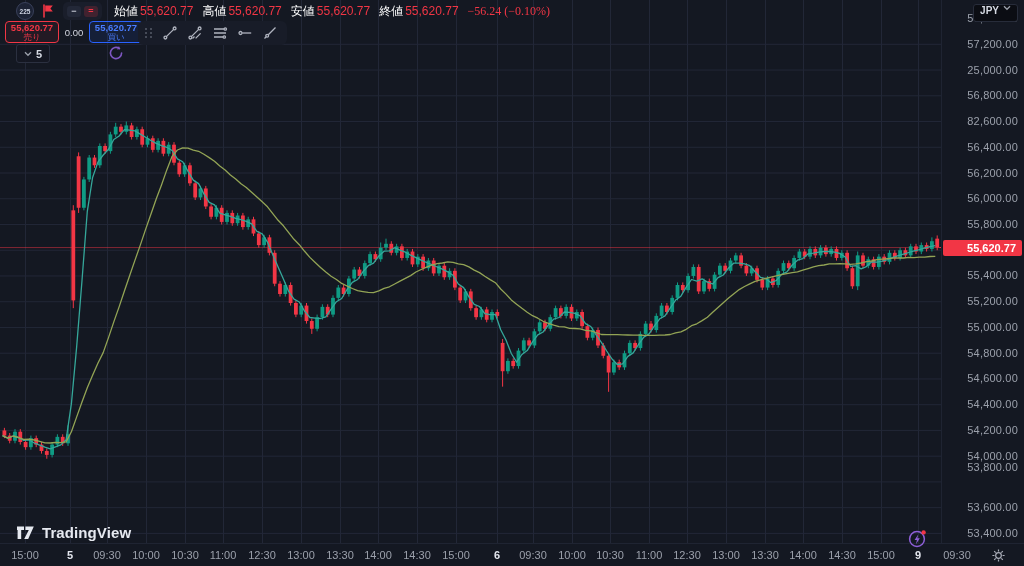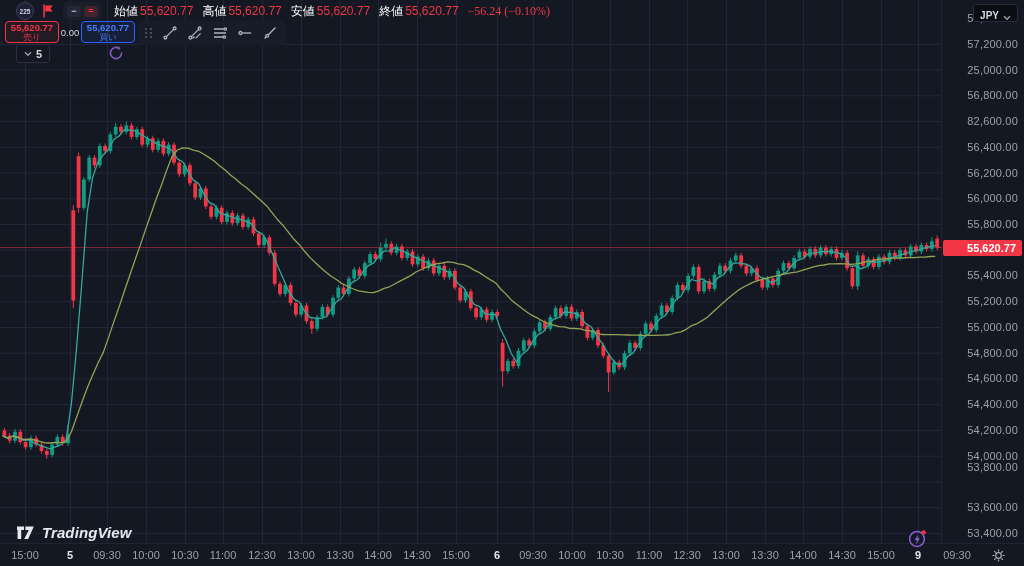--- a/index.html
+++ b/index.html
@@ -36,36 +36,36 @@
   .ohlc .val{color:#f23645;}
   .change{font-size:12px;color:#f23645;white-space:nowrap;font-family:Liberation Serif, serif;}
   
   .trade{position:absolute;left:5px;top:21px;display:flex;align-items:center;z-index:10;}
   .tbtn{width:54px;height:22px;border-radius:4px;display:flex;flex-direction:column;align-items:center;
         justify-content:center;line-height:1.05;cursor:pointer;box-sizing:border-box;}
   .tbtn .p{font-size:9.5px;font-weight:700;}
   .tbtn .s{font-size:8.5px;}
   .sell{border:1px solid #f23645;background:rgba(242,54,69,.07);color:#f23645;}
   .buy{border:1px solid #2962ff;background:rgba(41,98,255,.10);color:#4a7dff;}
-  .spread{width:22px;text-align:center;font-size:9.5px;color:#d4d7e0;}
+  .spread{width:30px;text-align:center;font-size:9.5px;color:#d4d7e0;}
   
   .draw-toolbar{position:absolute;left:138px;top:21px;height:24px;display:flex;align-items:center;gap:4px;
         background:#181c28;border-radius:6px;padding:0 7px;z-index:10;}
   .drag-dots{display:grid;grid-template-columns:3px 3px;gap:2px;margin-right:2px;}
   .drag-dots i{width:2px;height:2px;border-radius:50%;background:#565b69;display:block;}
   .tool{width:21px;height:21px;display:flex;align-items:center;justify-content:center;color:#b0b4bf;cursor:pointer;}
   
   .interval-chip{position:absolute;left:16px;top:44px;height:17px;padding:0 7px;display:flex;align-items:center;gap:4px;
         border:1px solid #2b3040;border-radius:3px;background:rgba(20,24,34,.85);z-index:10;color:#c8ccd6;cursor:pointer;}
   .interval-chip .num{font-size:11px;font-weight:600;color:#d6dae3;}
   .refresh{position:absolute;left:108px;top:45px;width:16px;height:16px;color:#7e57c2;z-index:10;cursor:pointer;}
-  .jpy-chip{position:absolute;right:6px;top:4px;height:16px;padding:0 6px;display:flex;align-items:flex-end;gap:4px;
+  .jpy-chip{position:absolute;right:6px;top:4px;height:16px;padding:0 6px;display:flex;align-items:flex-start;gap:4px;
         background:#0b0d13;border:1px solid #272c3a;border-radius:3px;z-index:10;cursor:pointer;}
   .jpy-chip .cur{font-size:10px;font-weight:700;color:#d6dae3;}
-  .tv-logo{position:absolute;left:16px;top:524px;display:flex;align-items:center;gap:7px;z-index:10;font-style:italic;}
+  .tv-logo{position:absolute;left:16px;top:524px;display:flex;align-items:center;gap:7px;z-index:10;}
   .tv-logo .txt{color:#e6e9f0;font-size:15px;font-weight:700;letter-spacing:.1px;}
   .flash{position:absolute;left:907px;top:528px;width:21px;height:21px;z-index:10;cursor:pointer;}
 </style>
 </head>
 <body>
 
 <div class="app">
 
   <svg id="plot" width="941" height="543">
       <line x1="25.5" x2="25.5" y1="0" y2="543" stroke="#222737" stroke-width="1"></line>

